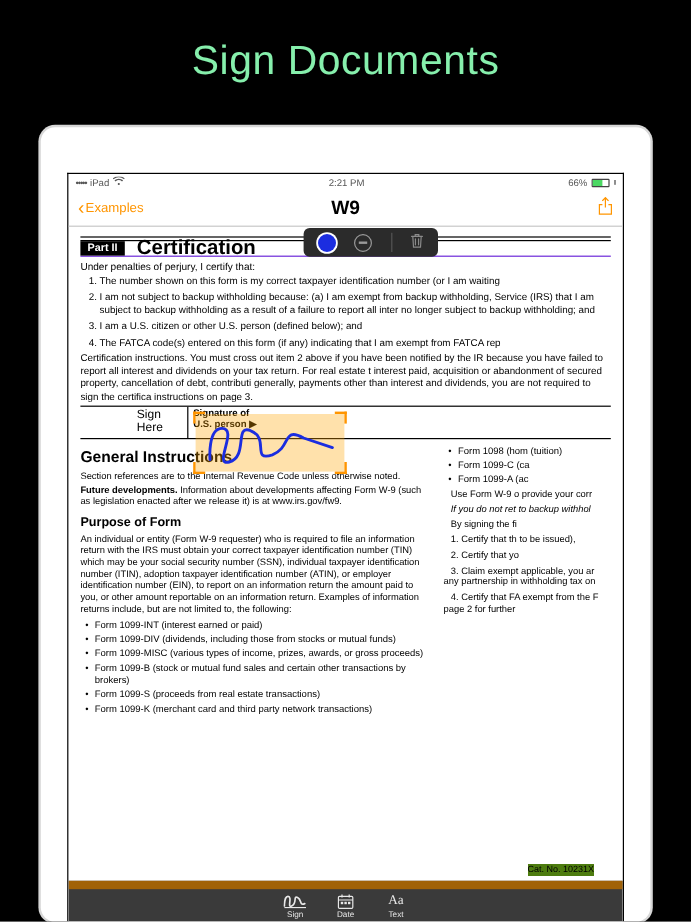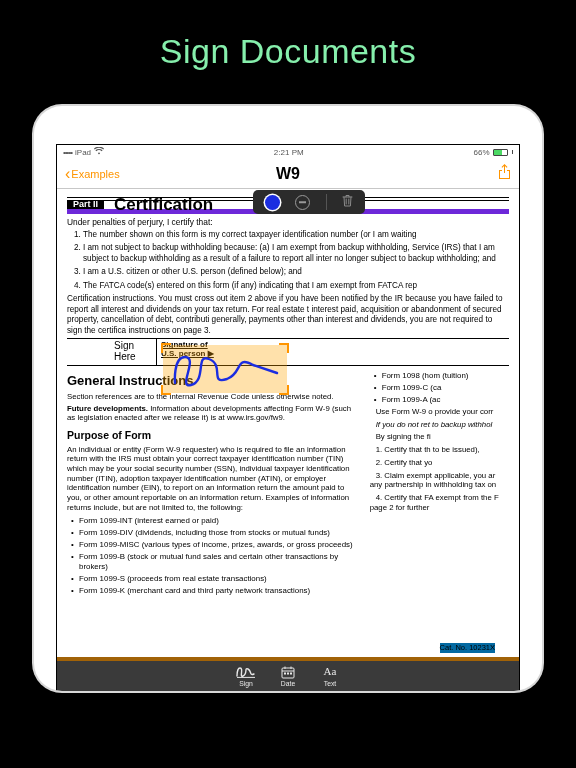--- a/index.html
+++ b/index.html
@@ -17,23 +17,23 @@
     font-weight: 300;
     text-align: center;
     padding-top: 32px;
     letter-spacing: 0.5px;
   }
   .ipad-frame {
     position: absolute;
     top: 106px;
     left: 34px;
     width: 508px;
-    height: 585px;
+    height: 662px;
     background: #fff;
-    border-radius: 28px;
+    border-radius: 12px;
     box-shadow: 0 0 0 2px #d7d7d7, 0 4px 14px rgba(0,0,0,.4);
     overflow: hidden;
   }
   .screen {
     position: absolute;
     top: 38px;
     left: 22px;
     right: 22px;
     bottom: 0;
     background: #fff;
@@ -111,21 +111,21 @@
     font-size: 8.2px;
     line-height: 1.28;
     font-family: Arial, Helvetica, sans-serif;
     position: relative;
     height: calc(100% - 44px);
     overflow: hidden;
   }
   .doc .rule { border-top: 1px solid #000; margin: 2px 0; }
   .part-head {
     border-top: 1px solid #000;
-    border-bottom: 5px solid #6d28d9;
+    border-bottom: 1px solid #6d28d9;
     display: flex;
     align-items: stretch;
     height: 14px;
   }
   .part-head .part {
     background: #000;
     color: #fff;
     font-weight: 700;
     padding: 0 6px;
     display: flex;
@@ -164,21 +164,20 @@
     padding: 2px 3px;
     border-right: 1px solid #000;
     margin-left: 44px;
   }
   .signbox .siglabel {
     font-size: 8px;
     font-weight: 700;
     padding: 2px 4px;
     line-height: 1.1;
     white-space: nowrap;
-    text-decoration: underline;
   }
   .h2 { font-weight: 700; font-size: 13px; margin-top: 5px; }
   .h3 { font-weight: 700; font-size: 10.5px; margin-top: 6px; }
   .fine { font-size: 7.8px; margin-top: 2px; line-height: 1.25; }
   .twocol {
     display: flex;
     gap: 10px;
     margin-top: 2px;
   }
   .twocol .left { flex: 2.1; }
@@ -254,39 +253,39 @@
   .bottom-toolbar {
     position: absolute;
     left: 0; right: 0;
     bottom: 0;
     height: 34px;
     background: #3a3a3a;
     display: flex;
     align-items: center;
     justify-content: center;
     gap: 0;
-    border-top: 4px solid #a16207;
+    border-top: 7px solid #a16207;
   }
   .bottom-toolbar .btn {
     width: 42px;
     text-align: center;
     color: #e8e8e8;
     font-size: 6.8px;
     line-height: 1;
     cursor: pointer;
     padding-top:2px;
   }
   .bottom-toolbar .btn .ic { display:block; height:13px; margin-bottom:2px; }
   .catno-float {
     position:absolute;
     right: 24px;
     bottom: 38px;
     font-size: 7.5px;
     color:#000;
-    background: #0369a1;
+    background: #4d7c0f;
   }
 </style>
 </head>
 <body>
 
 <div class="hero-title">Sign Documents</div>
 
 <div class="ipad-frame">
   <div class="screen">
 

